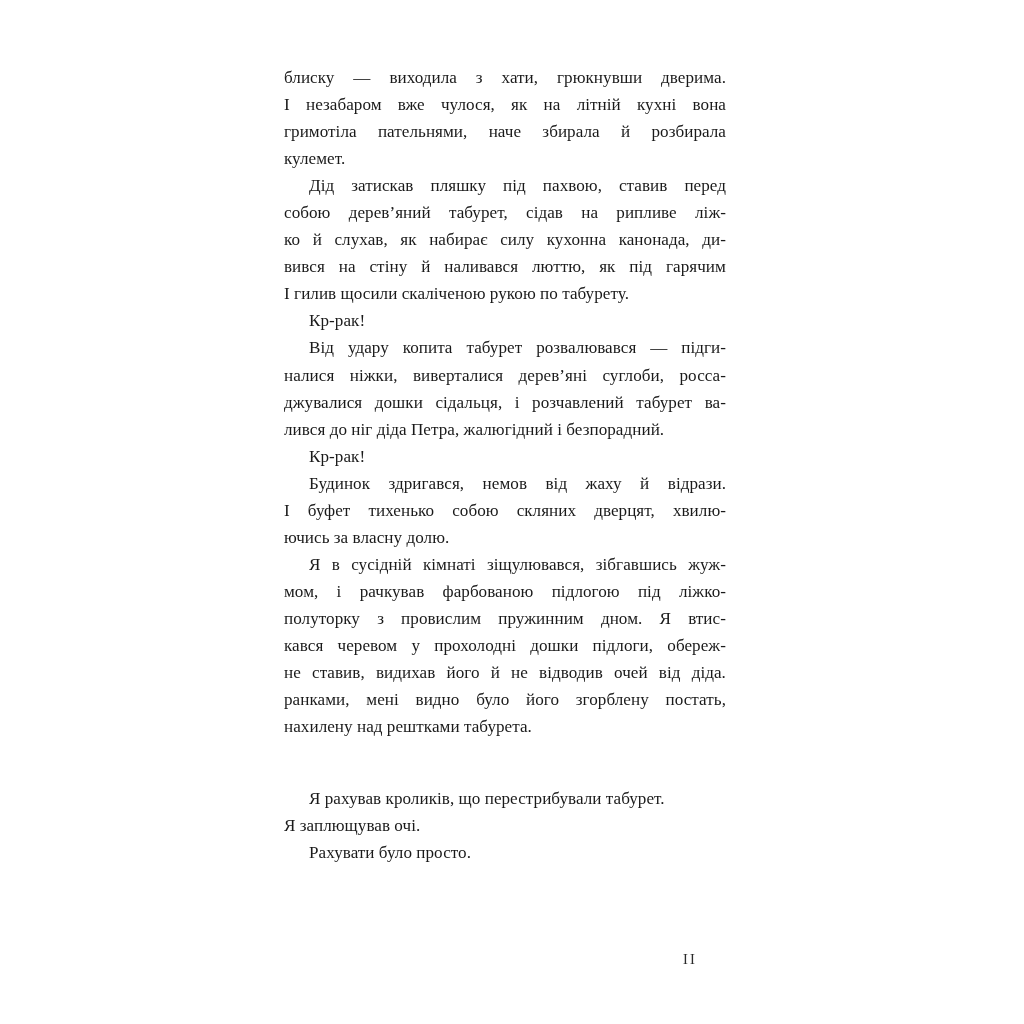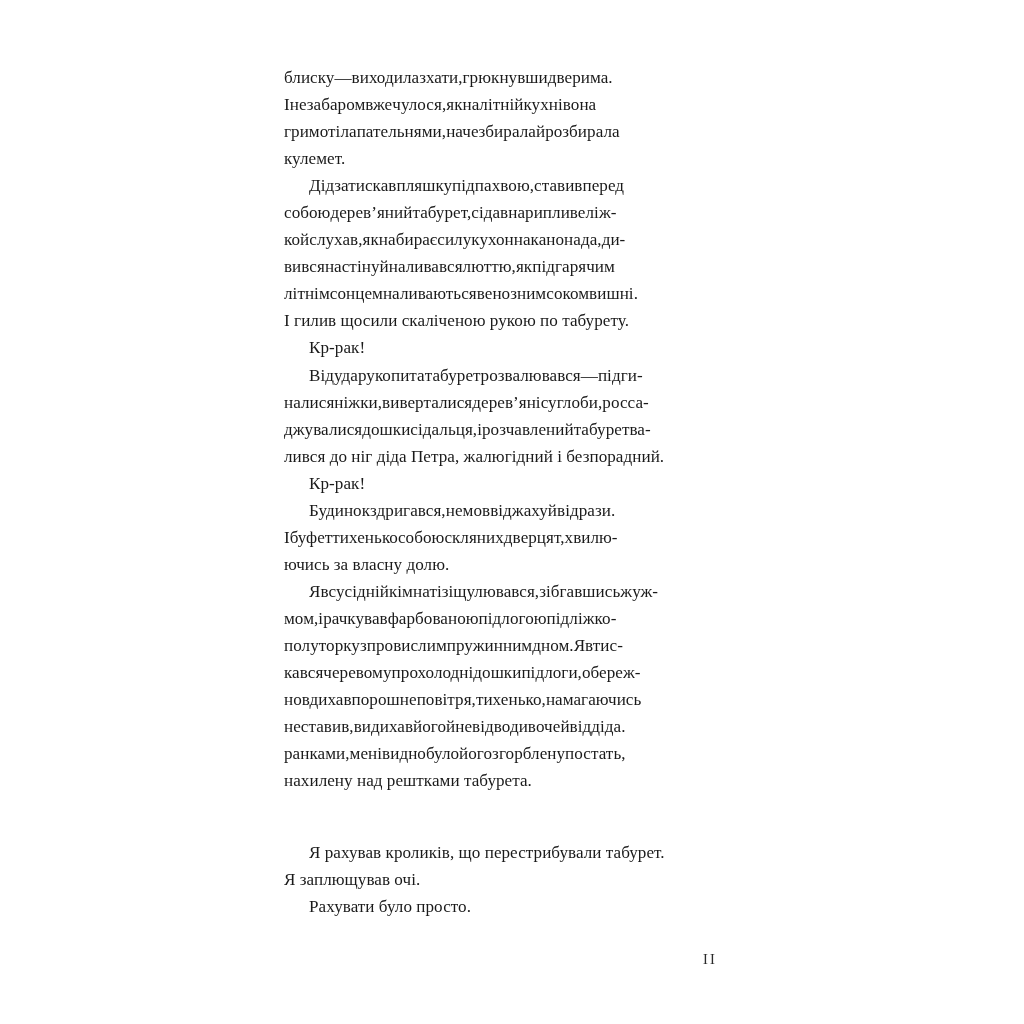--- a/index.html
+++ b/index.html
@@ -35,37 +35,38 @@
   .line {
     display: block;
     font-size: 17.1px;
     line-height: 27.05px;
     letter-spacing: 0.05px;
     white-space: pre;
     color: #1a1a1a;
   }
   .line.justify {
     display: flex;
+    justify-content: space-between;
     white-space: normal;
     font-family: Liberation Serif, serif;
   }
   .line.justify > span.w {
     white-space: pre;
   }
   .line.indent {
     text-indent: 0;
     padding-left: 25px;
   }
   .gap {
     display: block;
     height: 45px;
   }
   .folio {
     position: absolute;
-    left: 690px;
+    left: 670px;
     top: 951px;
     width: 40px;
     text-align: center;
     font-size: 14.5px;
     letter-spacing: 2.2px;
     color: #2a2a2a;
     font-variant: small-caps;
   }
 </style>
 </head>
@@ -138,28 +139,20 @@
           <span class="w">вився</span>
           <span class="w">на</span>
           <span class="w">стіну</span>
           <span class="w">й</span>
           <span class="w">наливався</span>
           <span class="w">люттю,</span>
           <span class="w">як</span>
           <span class="w">під</span>
           <span class="w">гарячим</span>
         </span>
-        <span class="line justify">
-          <span class="w">літнім</span>
-          <span class="w">сонцем</span>
-          <span class="w">наливаються</span>
-          <span class="w">венозним</span>
-          <span class="w">соком</span>
-          <span class="w">вишні.</span>
-        </span>
         <span class="line">І гилив щосили скаліченою рукою по табурету.</span>
       </p>
       <p class="para">
         <span class="line indent">Кр-рак!</span>
       </p>
       <p class="para">
         <span class="line indent justify">
           <span class="w">Від</span>
           <span class="w">удару</span>
           <span class="w">копита</span>
@@ -242,28 +235,20 @@
         <span class="line justify">
           <span class="w">кався</span>
           <span class="w">черевом</span>
           <span class="w">у</span>
           <span class="w">прохолодні</span>
           <span class="w">дошки</span>
           <span class="w">підлоги,</span>
           <span class="w">обереж-</span>
         </span>
         <span class="line justify">
-          <span class="w">но</span>
-          <span class="w">вдихав</span>
-          <span class="w">порошне</span>
-          <span class="w">повітря,</span>
-          <span class="w">тихенько,</span>
-          <span class="w">намагаючись</span>
-        </span>
-        <span class="line justify">
           <span class="w">не</span>
           <span class="w">ставив,</span>
           <span class="w">видихав</span>
           <span class="w">його</span>
           <span class="w">й</span>
           <span class="w">не</span>
           <span class="w">відводив</span>
           <span class="w">очей</span>
           <span class="w">від</span>
           <span class="w">діда.</span>

